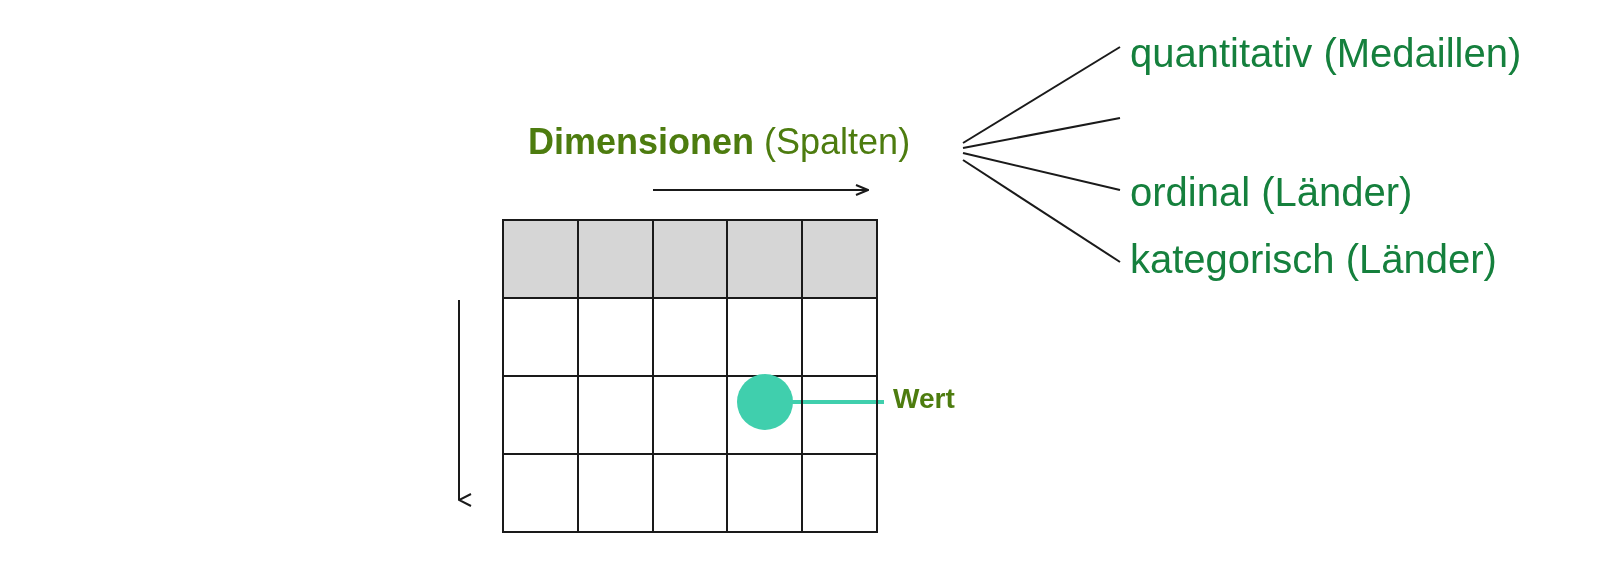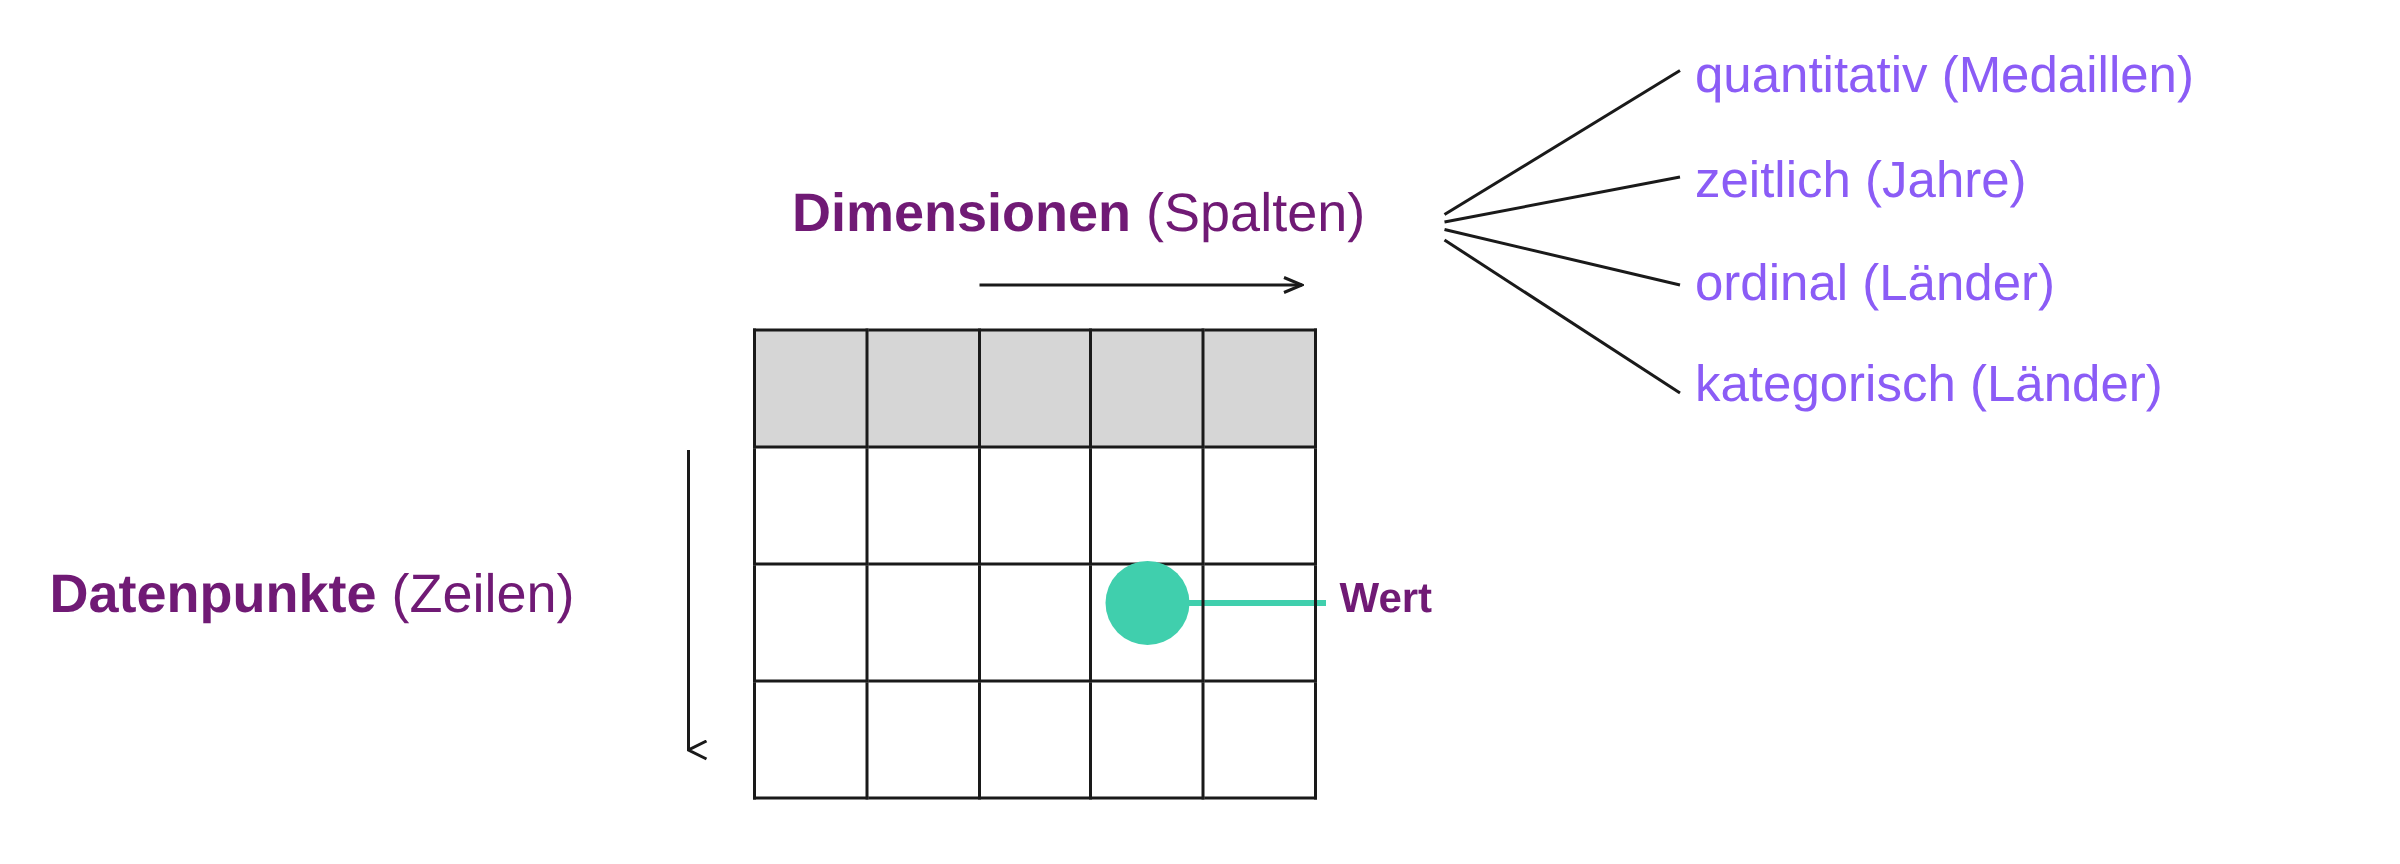--- a/index.html
+++ b/index.html
@@ -61,21 +61,21 @@
     width: 56px;
     height: 56px;
     border-radius: 50%;
     background: #40cfad;
   }
 
   
   .lbl {
     position: absolute;
     white-space: nowrap;
-    color: #701a75;
+    color: #4d7c0f;
     line-height: 1;
   }
   .lbl .bold   { font-weight: 700; }
   .lbl .normal { font-weight: 400; }
 
   #label-dimensionen {
     left: 528px;
     top: 124px;
     font-size: 36px;
   }
@@ -93,24 +93,24 @@
   #label-wert {
     left: 893px;
     top: 385px;
     font-size: 28px;
     font-weight: 700;
   }
 
   .fan-label {
     position: absolute;
     left: 1130px;
-    font-size: 34px;
+    font-size: 40px;
     font-weight: 400;
     white-space: nowrap;
-    color: #8b5cf6;
+    color: #15803d;
     line-height: 1;
   }
   #fan-label-0 { top: 33px;  }
   #fan-label-1 { top: 103px; }
   #fan-label-2 { top: 172px; }
   #fan-label-3 { top: 239px; }
 </style>
 </head>
 <body>
 
@@ -210,25 +210,21 @@
       </tr>
     </tbody>
   </table>
 
   <div id="value-dot"></div>
 
   <div class="lbl" id="label-dimensionen">
     <span class="bold">Dimensionen</span><span class="normal"> (Spalten)</span>
   </div>
 
-  <div class="lbl" id="label-datenpunkte">
-    <span class="bold">Datenpunkte</span><span class="normal"> (Zeilen)</span>
-  </div>
 
 
   <div class="lbl" id="label-wert">Wert</div>
 
   <div class="fan-label" id="fan-label-0">quantitativ (Medaillen)</div>
-  <div class="fan-label" id="fan-label-1">zeitlich (Jahre)</div>
   <div class="fan-label" id="fan-label-2">ordinal (Länder)</div>
   <div class="fan-label" id="fan-label-3">kategorisch (Länder)</div>
 
 </div>
 
 </body></html>

